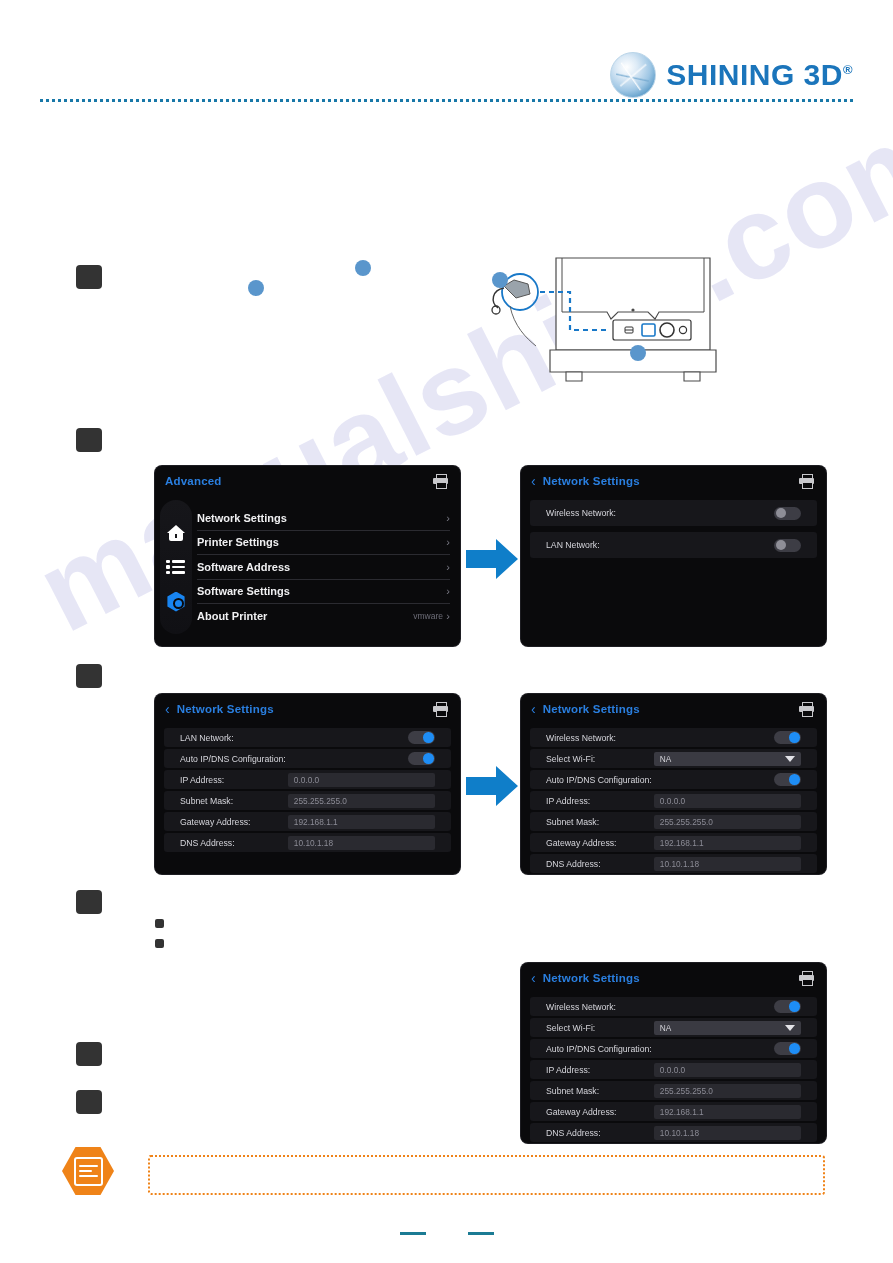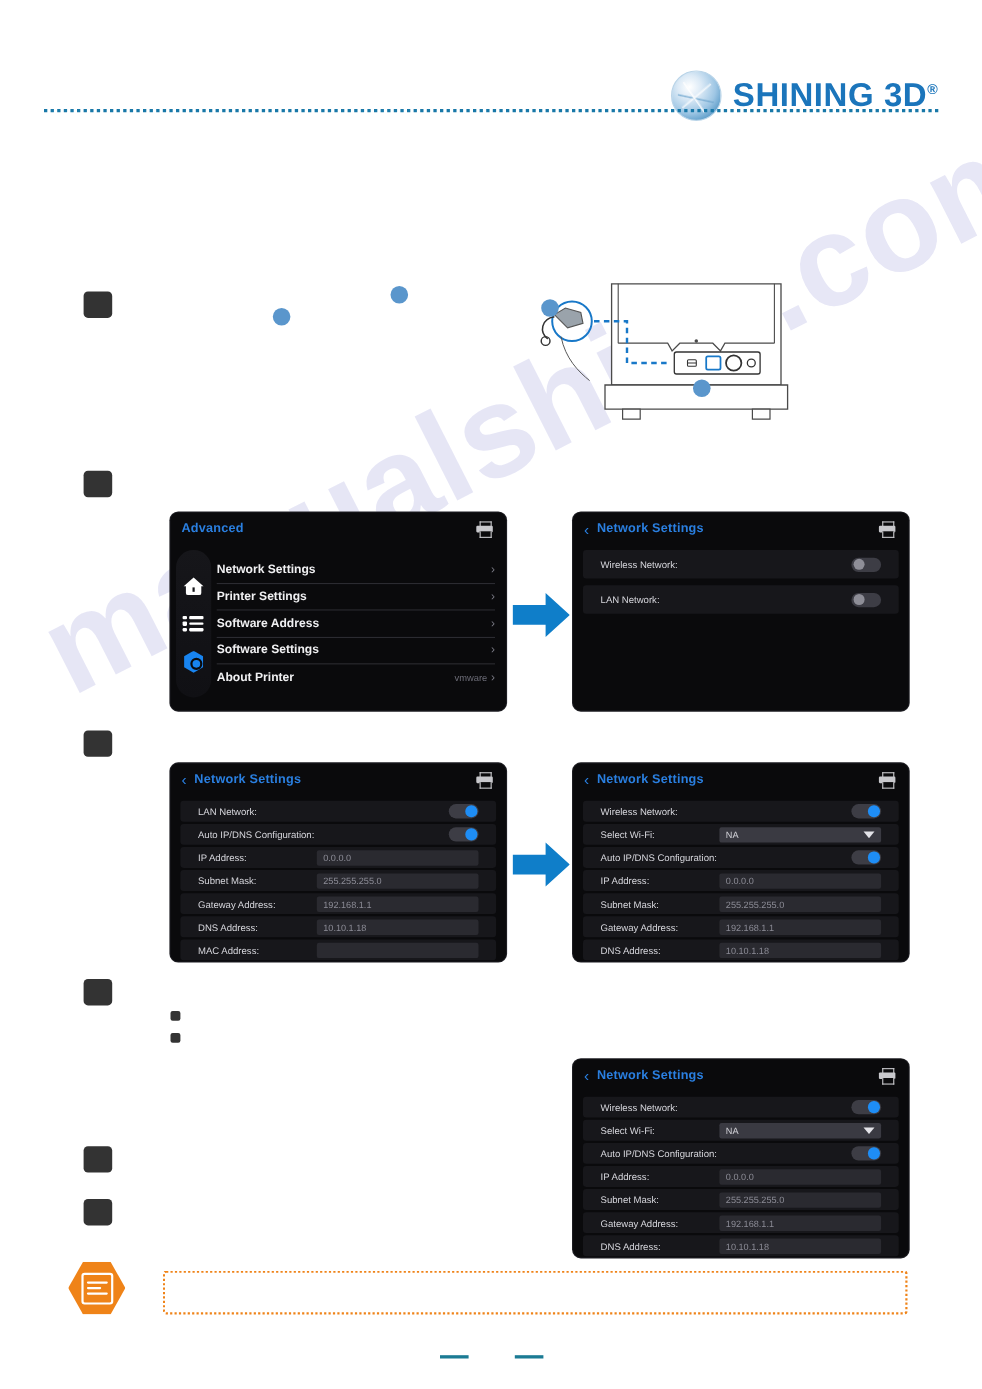--- a/index.html
+++ b/index.html
@@ -13,21 +13,21 @@
   
   .watermark{
     position:absolute;left:120px;top:330px;width:760px;height:640px;
     pointer-events:none;z-index:0;
     font-family:"Liberation Sans",sans-serif;
     font-size:118px;font-weight:700;color:#6f6fc9;opacity:.17;
     transform:rotate(-27deg);white-space:nowrap;letter-spacing:1px;
   }
 
   
-  .brand{position:absolute;right:40px;top:64px;display:flex;align-items:center;gap:10px;z-index:3;}
+  .brand{position:absolute;right:40px;top:52px;display:flex;align-items:center;gap:10px;z-index:3;}
   .brand-globe{width:44px;height:44px;border-radius:50%;
     background:radial-gradient(circle at 36% 32%,#ffffff 0%,#dceaf6 26%,#9ec6e4 58%,#5b9bc8 80%,#2e6e9e 100%);
     border:1px solid #b9d4e8;position:relative;flex:0 0 auto;}
   .brand-globe:after{content:"";position:absolute;left:5px;top:5px;right:5px;bottom:5px;border-radius:50%;
     background:
       linear-gradient(55deg,transparent 42%,rgba(255,255,255,.85) 44%,transparent 48%),
       linear-gradient(-40deg,transparent 46%,rgba(255,255,255,.7) 49%,transparent 53%),
       linear-gradient(12deg,transparent 40%,rgba(110,165,205,.75) 43%,transparent 47%);}
   .brand-text{font-size:30px;font-weight:700;color:#1b75bb;letter-spacing:.5px;line-height:1;}
   .brand-text .reg{font-size:13px;vertical-align:super;}
@@ -298,24 +298,20 @@
         <span class="srow-field">255.255.255.0</span>
       </div>
       <div class="srow">
         <span class="srow-label">Gateway Address:</span>
         <span class="srow-field">192.168.1.1</span>
       </div>
       <div class="srow">
         <span class="srow-label">DNS Address:</span>
         <span class="srow-field">10.10.1.18</span>
       </div>
-      <div class="srow">
-        <span class="srow-label">MAC Address:</span>
-        <span class="srow-field"></span>
-      </div>
     </div>
   </div>
 
   <div class="panel" style="left:521px;top:694px;width:305px;height:180px;">
     <div class="panel-head">
       <span class="chev-back">‹</span>
       <span class="panel-title">Network Settings</span>
       <span class="printer-icon">
           <i class="top"></i>
           <i class="body"></i>

